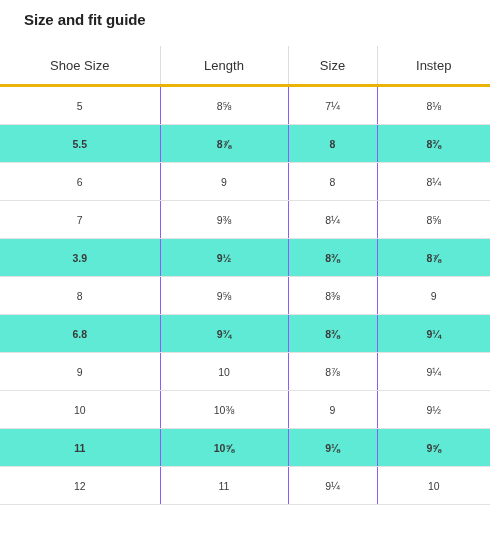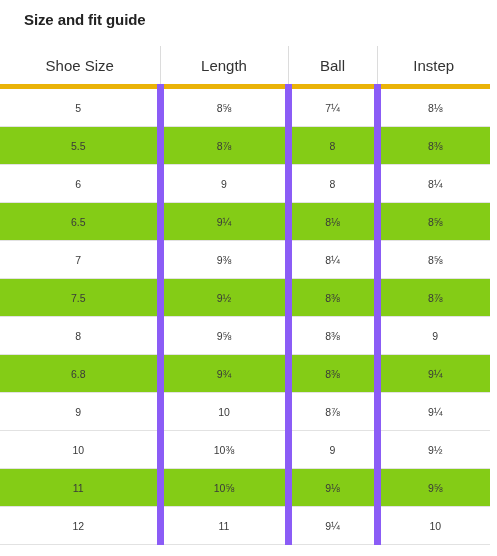--- a/index.html
+++ b/index.html
@@ -62,41 +62,42 @@
     text-align: center;
     vertical-align: middle;
     padding: 0;
     font-weight: normal;
     color: #3a3a3a;
   }
 
   
   table.size-table thead th {
     height: 38px;
-    font-size: 15px;
+    font-size: 13px;
     color: #333333;
-    border-bottom: 5px solid #eab308;
+    border-bottom: 3px solid #eab308;
   }
   table.size-table thead th.divider {
     border-left: 1px solid #dcdcdc;
   }
 
   
   table.size-table tbody tr {
     height: 37px;
   }
   table.size-table tbody td {
     height: 37px;
     border-bottom: 1px solid #e2e2e2;
   }
   table.size-table tbody td.divider {
-    border-left: 7px solid #8b5cf6;
+    border-left: 1px solid #8b5cf6;
   }
   table.size-table tbody tr.striped td {
-    background: #84cc16;
+    background: #5eead4;
+    font-weight: bold;
   }
 
   .frac {
     white-space: nowrap;
   }
 </style>
 </head>
 <body>
 
 <div class="page">
@@ -108,21 +109,21 @@
       <colgroup>
         <col class="c-shoe">
         <col class="c-length">
         <col class="c-ball">
         <col class="c-instep">
       </colgroup>
       <thead>
         <tr>
           <th>Shoe Size</th>
           <th class="divider">Length</th>
-          <th class="divider">Ball</th>
+          <th class="divider">Size</th>
           <th class="divider">Instep</th>
         </tr>
       </thead>
       <tbody id="size-table-body">
 
       <tr>
             <td><span class="frac">5</span></td>
             <td class="divider"><span class="frac">8⅝</span></td>
             <td class="divider"><span class="frac">7¼</span></td>
             <td class="divider"><span class="frac">8⅛</span></td>
@@ -132,34 +133,28 @@
             <td class="divider"><span class="frac">8⅞</span></td>
             <td class="divider"><span class="frac">8</span></td>
             <td class="divider"><span class="frac">8⅜</span></td>
           </tr>
           <tr>
             <td><span class="frac">6</span></td>
             <td class="divider"><span class="frac">9</span></td>
             <td class="divider"><span class="frac">8</span></td>
             <td class="divider"><span class="frac">8¼</span></td>
           </tr>
-          <tr class="striped">
-            <td><span class="frac">6.5</span></td>
-            <td class="divider"><span class="frac">9¼</span></td>
-            <td class="divider"><span class="frac">8⅛</span></td>
-            <td class="divider"><span class="frac">8⅝</span></td>
-          </tr>
           <tr>
             <td><span class="frac">7</span></td>
             <td class="divider"><span class="frac">9⅜</span></td>
             <td class="divider"><span class="frac">8¼</span></td>
             <td class="divider"><span class="frac">8⅝</span></td>
           </tr>
           <tr class="striped">
-            <td><span class="frac">7.5</span></td>
+            <td><span class="frac">3.9</span></td>
             <td class="divider"><span class="frac">9½</span></td>
             <td class="divider"><span class="frac">8⅜</span></td>
             <td class="divider"><span class="frac">8⅞</span></td>
           </tr>
           <tr>
             <td><span class="frac">8</span></td>
             <td class="divider"><span class="frac">9⅝</span></td>
             <td class="divider"><span class="frac">8⅜</span></td>
             <td class="divider"><span class="frac">9</span></td>
           </tr>

